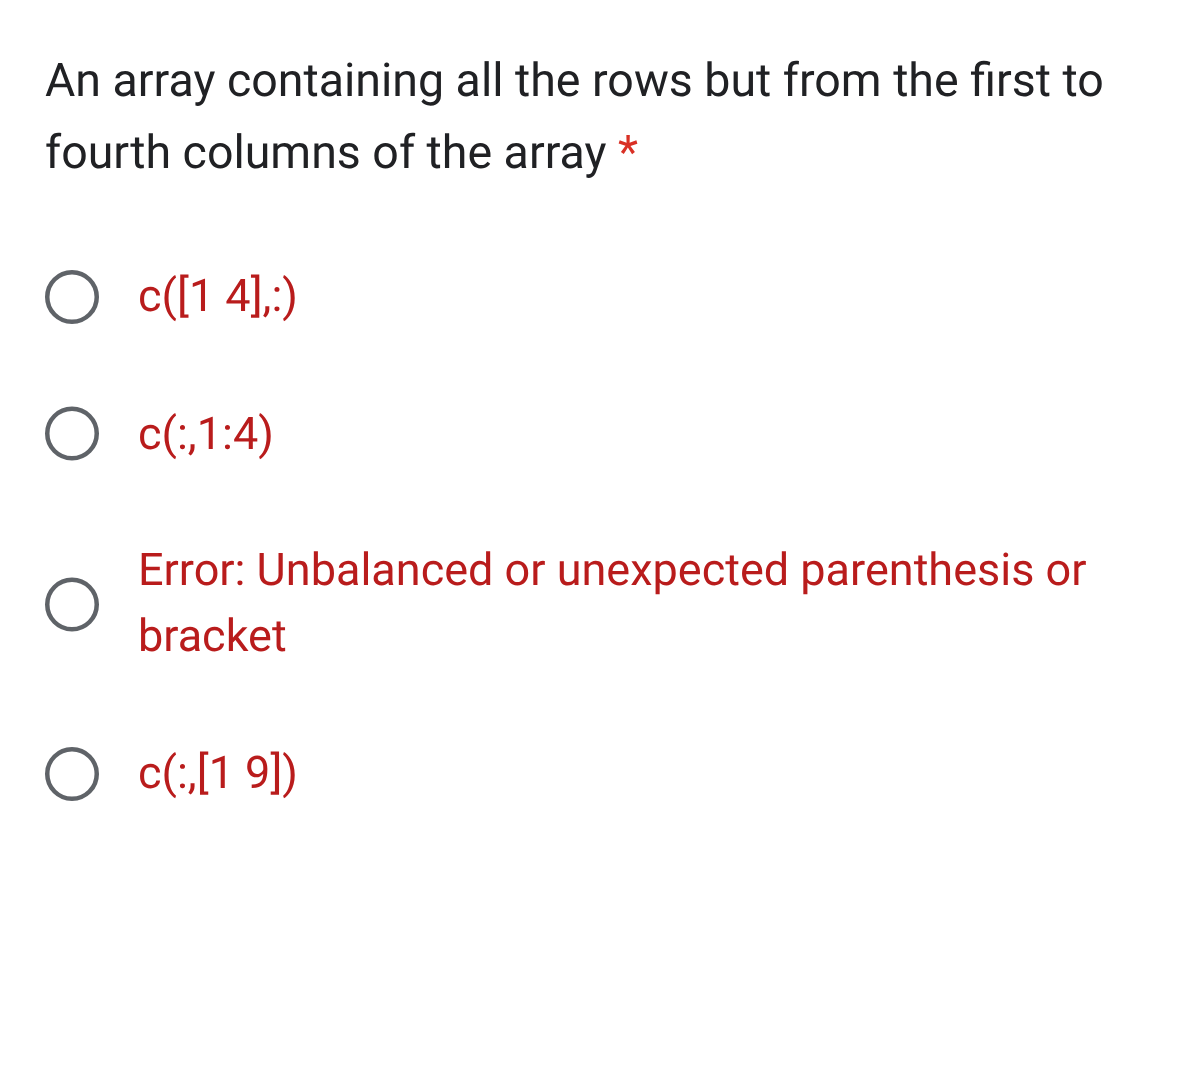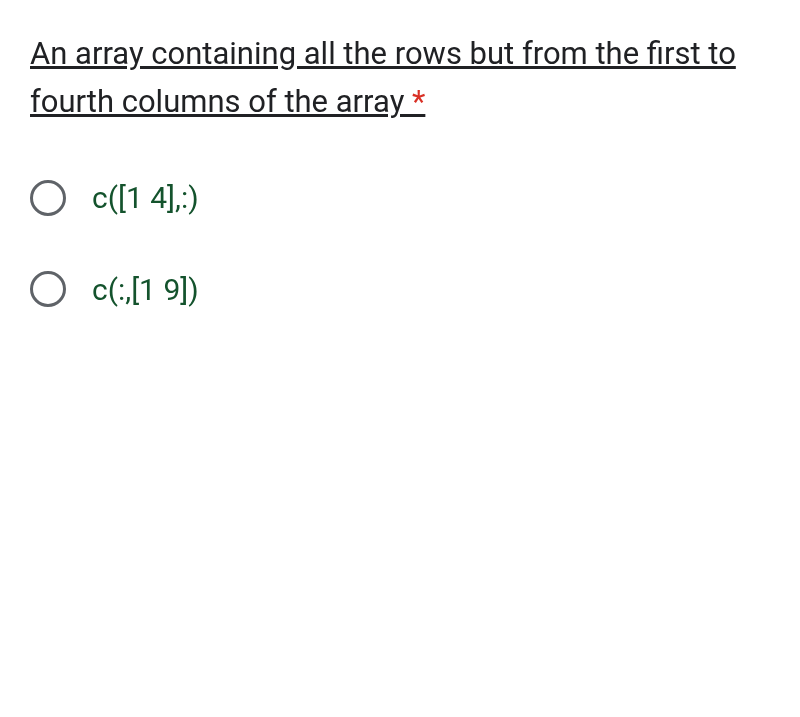--- a/index.html
+++ b/index.html
@@ -13,21 +13,20 @@
       width: 800px;
       height: 717px;
       padding: 30px 30px;
     }
     .question-text {
       font-size: 31px;
       color: #202124;
       line-height: 1.55;
       margin-bottom: 50px;
       font-weight: 400;
-      text-decoration: underline;
     }
     .required-asterisk {
       color: #d93025;
     }
     .options-container {
       display: flex;
       flex-direction: column;
       gap: 48px;
     }
     .option-row {
@@ -38,34 +37,42 @@
     }
     .radio-circle {
       width: 36px;
       height: 36px;
       border: 3px solid #5f6368;
       border-radius: 50%;
       flex-shrink: 0;
     }
     .option-label {
       font-size: 30px;
-      color: #14532d;
+      color: #b91c1c;
       line-height: 1.45;
       font-weight: 400;
     }
   </style>
 </head>
 <body>
 
 <div class="question-text">
   <span>An array containing all the rows but from the first to fourth columns of the array </span><span class="required-asterisk">*</span>
 </div>
 
 <div class="options-container">
   <div class="option-row">
     <div class="radio-circle"></div>
     <div class="option-label">c([1 4],:)</div>
   </div>
   <div class="option-row">
     <div class="radio-circle"></div>
+    <div class="option-label">c(:,1:4)</div>
+  </div>
+  <div class="option-row">
+    <div class="radio-circle"></div>
+    <div class="option-label">Error: Unbalanced or unexpected parenthesis or bracket</div>
+  </div>
+  <div class="option-row">
+    <div class="radio-circle"></div>
     <div class="option-label">c(:,[1 9])</div>
   </div>
 </div>
 
 </body></html>

